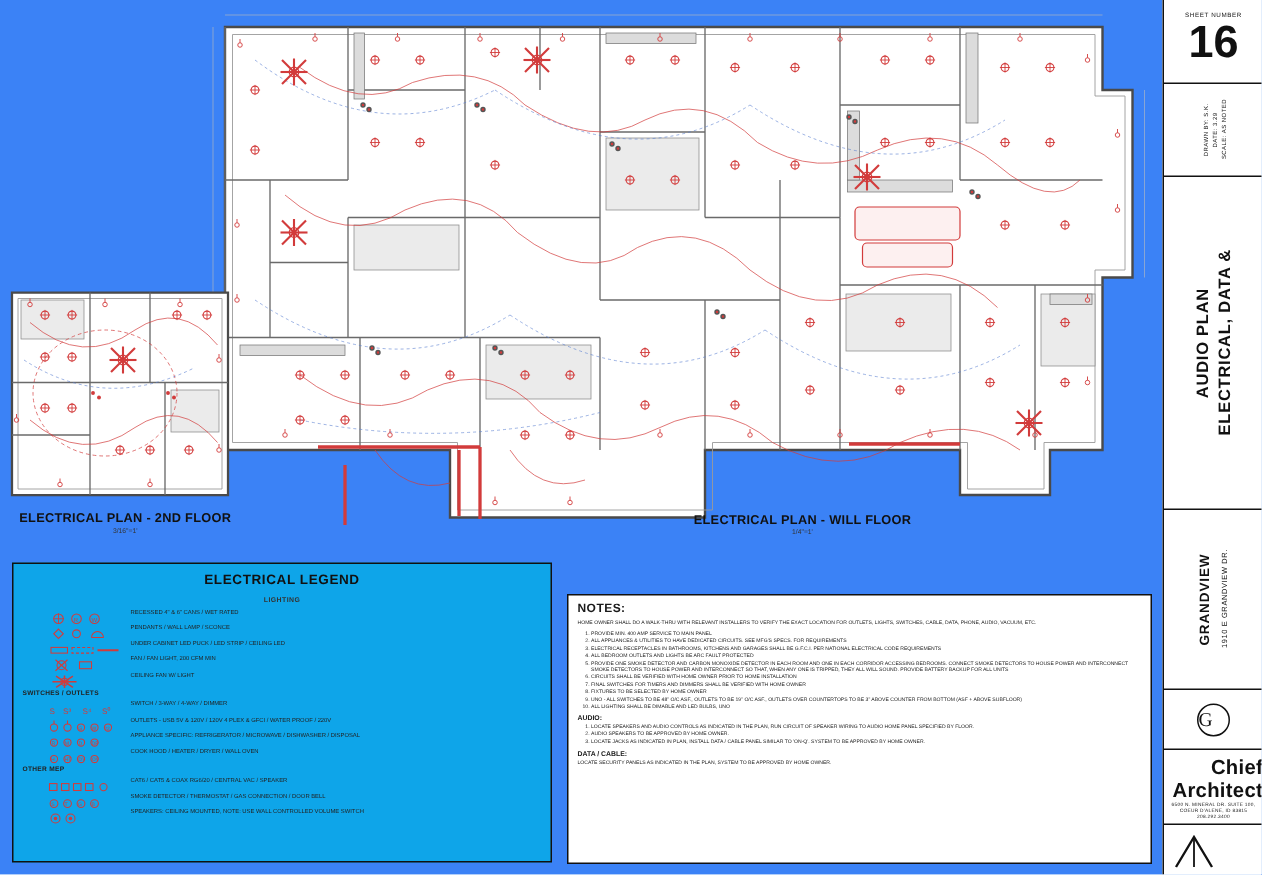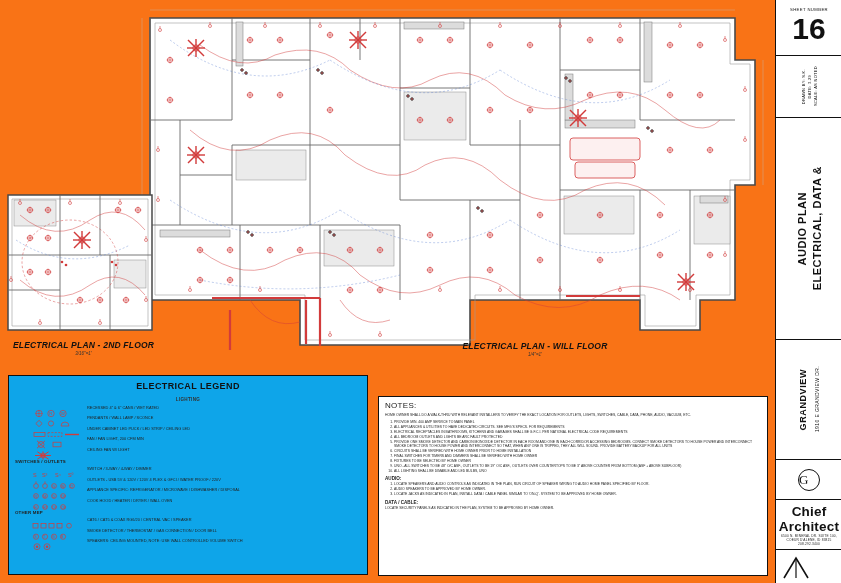--- a/index.html
+++ b/index.html
@@ -1,57 +1,57 @@
 <!DOCTYPE html>
 <html><head>
 <meta charset="utf-8">
 <style>
   html,body{margin:0;padding:0;background:#ffffff;}
   body{width:841px;height:583px;overflow:hidden;font-family:"Liberation Sans",sans-serif;color:#1a1a1a;}
   .sheet{position:relative;width:841px;height:583px;background:#fefefe;}
 
   
-  .drawing{position:absolute;left:0;top:0;width:775px;height:583px;overflow:hidden;background:#f97316;font-style:italic;}
+  .drawing{position:absolute;left:0;top:0;width:775px;height:583px;overflow:hidden;background:#3b82f6;}
   .plan-svg{position:absolute;left:0;top:0;}
 
   
   .plan-caption{position:absolute;font-family:"Liberation Sans",sans-serif;text-align:center;}
   .plan-caption .t{font-size:8.5px;font-weight:bold;letter-spacing:.2px;color:#111;}
   .plan-caption .s{font-size:4.5px;color:#333;margin-top:1px;}
 
   
   .legend{position:absolute;left:8px;top:375px;width:360px;height:200px;border:1px solid #111;background:#0ea5e9;box-sizing:border-box;}
   .legend-title{text-align:center;font-size:9px;font-weight:bold;letter-spacing:.4px;padding-top:5px;color:#111;}
   .legend-sub{font-size:4.6px;font-weight:bold;text-align:center;color:#333;margin-top:6px;letter-spacing:.3px;}
   .legend-row{display:flex;align-items:center;gap:4px;margin:1.5px 0 1.5px 22px;}
   .legend-row .sym{width:52px;flex:0 0 52px;height:9px;position:relative;}
   .legend-row .txt{font-size:3.9px;color:#222;line-height:1.15;}
   .legend-sec{font-size:4.4px;font-weight:bold;color:#222;margin:4px 0 1px 6px;letter-spacing:.2px;}
 
   
   .notes{position:absolute;left:378px;top:396px;width:390px;height:180px;border:1px solid #111;background:#fff;box-sizing:border-box;padding:4px 6px;}
-  .notes h2{margin:0 0 3px 0;font-size:8px;font-weight:normal;letter-spacing:.3px;}
+  .notes h2{margin:0 0 3px 0;font-size:8px;font-weight:bold;letter-spacing:.3px;}
   .notes .intro{font-size:3.4px;line-height:1.35;color:#222;margin-bottom:2px;}
   .notes ol{margin:0;padding-left:9px;}
   .notes li{font-size:3.4px;line-height:1.32;color:#222;margin-bottom:.5px;}
   .notes .subhead{font-size:4.6px;font-weight:bold;margin:3px 0 1px 0;}
 
   
   .titleblock{position:absolute;left:775px;top:0;width:66px;height:583px;border-left:1px solid #111;box-sizing:border-box;background:#fff;}
   .tb-cell{position:absolute;left:0;width:66px;box-sizing:border-box;border-bottom:1px solid #111;}
   .vert{writing-mode:vertical-rl;transform:rotate(180deg);white-space:nowrap;}
   .sheet-num-label{font-size:4.2px;letter-spacing:.4px;text-align:center;padding-top:3px;color:#111;}
   .sheet-num{font-size:30px;font-weight:bold;text-align:center;line-height:34px;color:#111;}
   .meta-col{display:flex;flex-direction:row-reverse;justify-content:center;gap:1px;height:100%;align-items:center;}
   .meta-col div{font-size:4px;color:#111;letter-spacing:.3px;}
   .tb-planname{font-size:11px;font-weight:bold;letter-spacing:.5px;color:#111;text-align:center;}
   .tb-addr{font-size:5px;letter-spacing:.4px;color:#111;}
   .tb-city{font-size:9px;font-weight:bold;letter-spacing:.6px;color:#111;}
   .logo-wrap{position:absolute;left:0;width:66px;text-align:center;}
-  .logo-name{font-size:13.5px;font-weight:bold;letter-spacing:.2px;color:#111;}
+  .logo-name{font-size:13.5px;font-weight:bold;letter-spacing:.2px;color:#111;text-align:right;}
   .logo-sub{font-size:3.2px;color:#222;letter-spacing:.2px;line-height:1.25;}
   .gbadge{width:20px;height:20px;border:1px solid #111;border-radius:50%;margin:0 auto;position:relative;}
   .gbadge:after{content:"G";position:absolute;left:0;right:0;top:2px;font-size:13px;font-family:"Liberation Serif",serif;color:#111;}
 </style>
 </head>
 <body>
 
 <div class="sheet">
 
   <div class="drawing">

